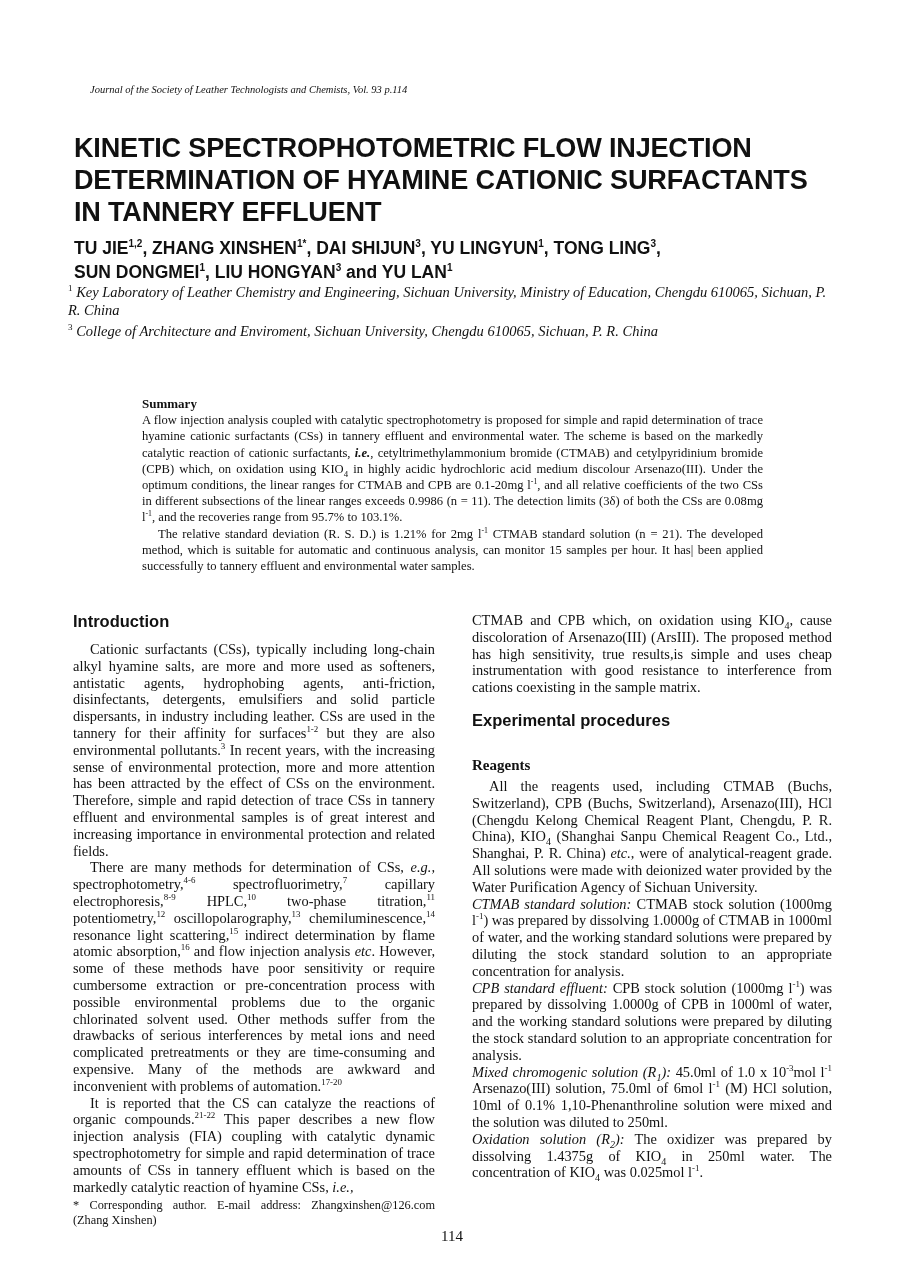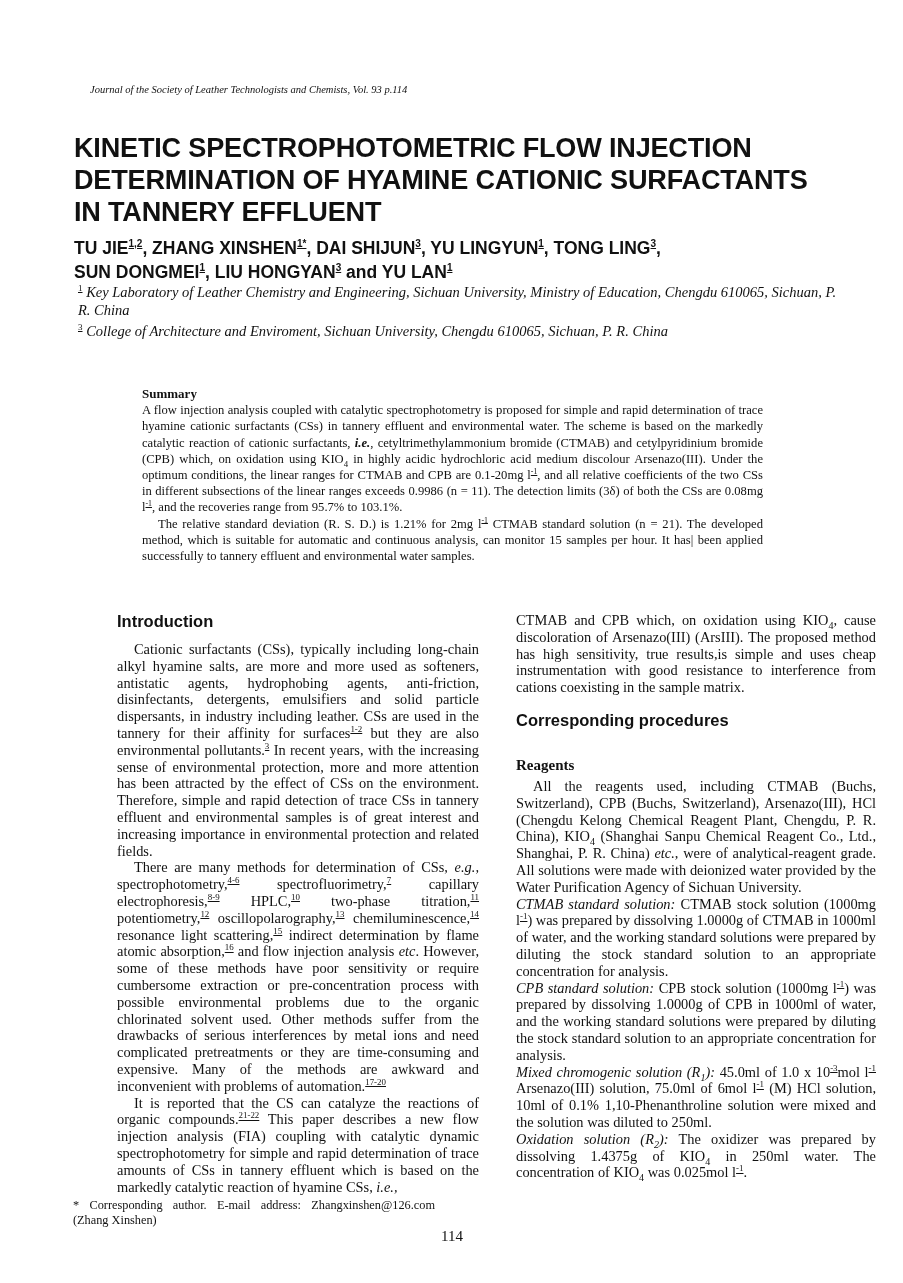--- a/index.html
+++ b/index.html
@@ -5,38 +5,38 @@
     html, body { margin: 0; padding: 0; background: #ffffff; }
     body { width: 903px; height: 1283px; position: relative; overflow: hidden; color: #111; }
     .serif { font-family: "Liberation Serif", "DejaVu Serif", serif; }
     .sans { font-family: "Liberation Sans", "DejaVu Sans", sans-serif; }
 
     #journal-header { position: absolute; left: 74px; top: 84px; font-size: 10.5px; font-style: italic; margin-left: 16px; }
     #article-title { position: absolute; left: 74px; top: 132px; width: 780px; margin: 0;
       font-size: 27.5px; line-height: 32px; font-weight: bold; letter-spacing: -0.2px; transform: scaleX(0.985); transform-origin: left top; }
     #authors { position: absolute; left: 74px; top: 236px; width: 780px; font-size: 17.5px; line-height: 24px; font-weight: bold; }
     #authors sup { font-size: 10px; font-weight: bold; }
-    #affiliations { position: absolute; left: 78px; top: 284px; width: 760px; font-size: 14.5px; line-height: 17.5px; font-style: italic; }
+    #affiliations { position: absolute; left: 68px; top: 284px; width: 760px; font-size: 14.5px; line-height: 17.5px; font-style: italic; }
     .affil { margin: 0 0 4px 0; }
     .affil sup { font-style: normal; font-size: 9px; }
 
-    #summary { position: absolute; left: 142px; top: 386px; width: 621px; font-size: 12.6px; line-height: 16.2px; text-align: justify; }
+    #summary { position: absolute; left: 142px; top: 396px; width: 621px; font-size: 12.6px; line-height: 16.2px; text-align: justify; }
     #summary-heading { font-weight: bold; font-size: 13px; margin: 0; }
     .sum-p { margin: 0; }
     .sum-p.indent { text-indent: 16px; }
 
-    .col { position: absolute; top: 611px; width: 362px; font-size: 14.4px; line-height: 16.8px; text-align: justify; margin-left: 44px; }
+    .col { position: absolute; top: 611px; width: 362px; font-size: 14.4px; line-height: 16.8px; text-align: justify; }
     #col-left { left: 73px; }
     #col-right { left: 472px; top: 612px; width: 360px; }
     .sec-head { font-weight: bold; font-size: 16.5px; margin: 0 0 10px 0; line-height: 20px; }
     .sub-head { font-weight: bold; font-size: 15px; margin: 26px 0 4px 0; line-height: 18px; }
     .para { margin: 0; }
     .para.indent { text-indent: 17px; }
     .gap-head { margin-top: 14px; }
-    sup { font-size: 0.62em; vertical-align: super; line-height: 0; text-decoration: underline; }
+    sup { font-size: 0.62em; vertical-align: super; line-height: 0; }
     sub { font-size: 0.7em; vertical-align: sub; line-height: 0; }
 
     #footnote { position: absolute; left: 73px; top: 1198px; width: 362px; font-size: 12.3px; line-height: 15px; text-align: justify; }
     #page-number { position: absolute; left: 441px; top: 1228px; font-size: 15px; }
   </style>
 </head>
 <body>
 
 <div id="journal-header" class="serif">Journal of the Society of Leather Technologists and Chemists, Vol. 93 p.114</div>
 
@@ -61,23 +61,23 @@
 
 <div id="col-left" class="col serif">
   <h2 class="sec-head sans">Introduction</h2>
   <p class="para indent"><span>Cationic surfactants (CSs), typically including long-chain alkyl hyamine salts, are more and more used as softeners, antistatic agents, hydrophobing agents, anti-friction, disinfectants, detergents, emulsifiers and solid particle dispersants, in industry including leather. CSs are used in the tannery for their affinity for surfaces</span><sup>1-2</sup><span> but they are also environmental pollutants.</span><sup>3</sup><span> In recent years, with the increasing sense of environmental protection, more and more attention has been attracted by the effect of CSs on the environment. Therefore, simple and rapid detection of trace CSs in tannery effluent and environmental samples is of great interest and increasing importance in environmental protection and related fields.</span></p>
   <p class="para indent"><span>There are many methods for determination of CSs, </span><i>e.g.,</i><span> spectrophotometry,</span><sup>4-6</sup><span> spectrofluorimetry,</span><sup>7</sup><span> capillary electrophoresis,</span><sup>8-9</sup><span> HPLC,</span><sup>10</sup><span> two-phase titration,</span><sup>11</sup><span> potentiometry,</span><sup>12</sup><span> oscillopolarography,</span><sup>13</sup><span> chemiluminescence,</span><sup>14</sup><span> resonance light scattering,</span><sup>15</sup><span> indirect determination by flame atomic absorption,</span><sup>16</sup><span> and flow injection analysis </span><i>etc</i><span>. However, some of these methods have poor sensitivity or require cumbersome extraction or pre-concentration process with possible environmental problems due to the organic chlorinated solvent used. Other methods suffer from the drawbacks of serious interferences by metal ions and need complicated pretreatments or they are time-consuming and expensive. Many of the methods are awkward and inconvenient with problems of automation.</span><sup>17-20</sup></p>
   <p class="para indent"><span>It is reported that the CS can catalyze the reactions of organic compounds.</span><sup>21-22</sup><span> This paper describes a new flow injection analysis (FIA) coupling with catalytic dynamic spectrophotometry for simple and rapid determination of trace amounts of CSs in tannery effluent which is based on the markedly catalytic reaction of hyamine CSs, </span><i>i.e.,</i></p>
 </div>
 
 <div id="col-right" class="col serif">
   <p class="para"><span>CTMAB and CPB which, on oxidation using KIO</span><sub>4</sub><span>, cause discoloration of Arsenazo(III) (ArsIII). The proposed method has high sensitivity, true results,is simple and uses cheap instrumentation with good resistance to interference from cations coexisting in the sample matrix.</span></p>
-  <h2 class="sec-head sans gap-head">Corresponding procedures</h2>
+  <h2 class="sec-head sans gap-head">Experimental procedures</h2>
   <h3 class="sub-head">Reagents</h3>
   <p class="para indent"><span>All the reagents used, including CTMAB (Buchs, Switzerland), CPB (Buchs, Switzerland), Arsenazo(III), HCl (Chengdu Kelong Chemical Reagent Plant, Chengdu, P. R. China), KIO</span><sub>4</sub><span> (Shanghai Sanpu Chemical Reagent Co., Ltd., Shanghai, P. R. China) </span><i>etc.</i><span>, were of analytical-reagent grade. All solutions were made with deionized water provided by the Water Purification Agency of Sichuan University.</span></p>
   <p class="para"><i>CTMAB standard solution:</i><span> CTMAB stock solution (1000mg l</span><sup>-1</sup><span>) was prepared by dissolving 1.0000g of CTMAB in 1000ml of water, and the working standard solutions were prepared by diluting the stock standard solution to an appropriate concentration for analysis.</span></p>
-  <p class="para"><i>CPB standard solution:</i><span> CPB stock solution (1000mg l</span><sup>-1</sup><span>) was prepared by dissolving 1.0000g of CPB in 1000ml of water, and the working standard solutions were prepared by diluting the stock standard solution to an appropriate concentration for analysis.</span></p>
+  <p class="para"><i>CPB standard effluent:</i><span> CPB stock solution (1000mg l</span><sup>-1</sup><span>) was prepared by dissolving 1.0000g of CPB in 1000ml of water, and the working standard solutions were prepared by diluting the stock standard solution to an appropriate concentration for analysis.</span></p>
   <p class="para"><i>Mixed chromogenic solution (R</i><sub style="font-style: italic;">1</sub><i>):</i><span> 45.0ml of 1.0 x 10</span><sup>-3</sup><span>mol l</span><sup>-1</sup><span> Arsenazo(III) solution, 75.0ml of 6mol l</span><sup>-1</sup><span> (M) HCl solution, 10ml of 0.1% 1,10-Phenanthroline solution were mixed and the solution was diluted to 250ml.</span></p>
   <p class="para"><i>Oxidation solution (R</i><sub style="font-style: italic;">2</sub><i>):</i><span> The oxidizer was prepared by dissolving 1.4375g of KIO</span><sub>4</sub><span> in 250ml water. The concentration of KIO</span><sub>4</sub><span> was 0.025mol l</span><sup>-1</sup><span>.</span></p>
 </div>
 
 <div id="footnote" class="serif">* Corresponding author. E-mail address: Zhangxinshen@126.com (Zhang Xinshen)</div>
 <div id="page-number" class="serif">114</div>
 
 </body></html>

